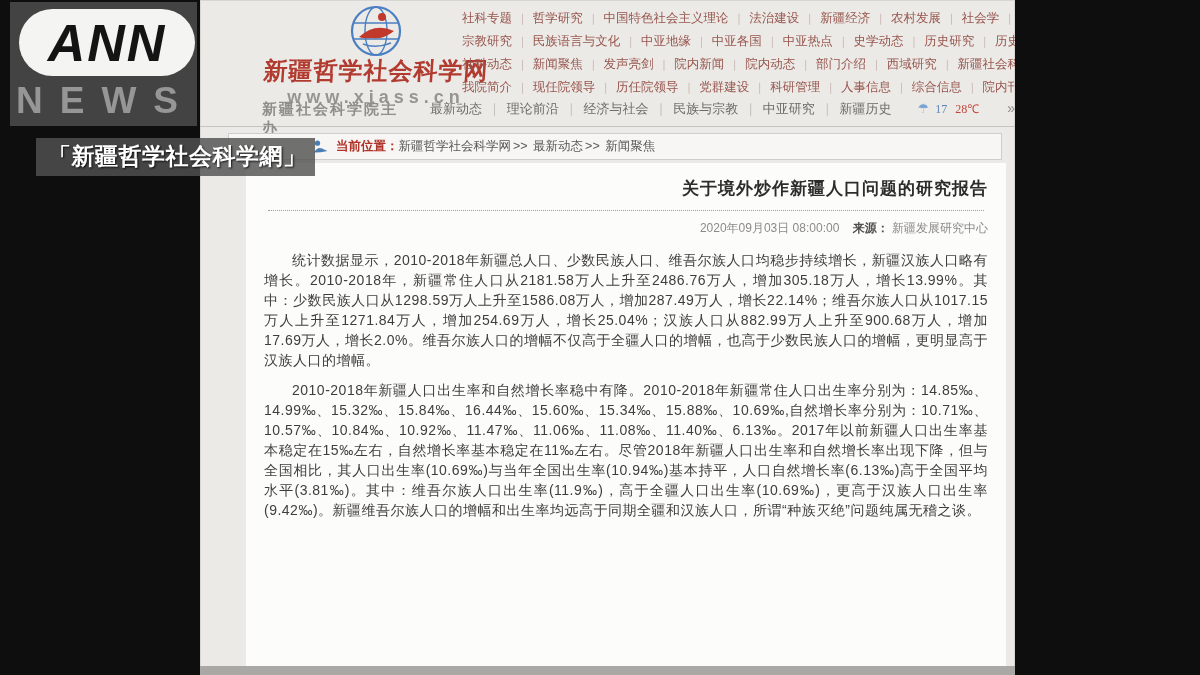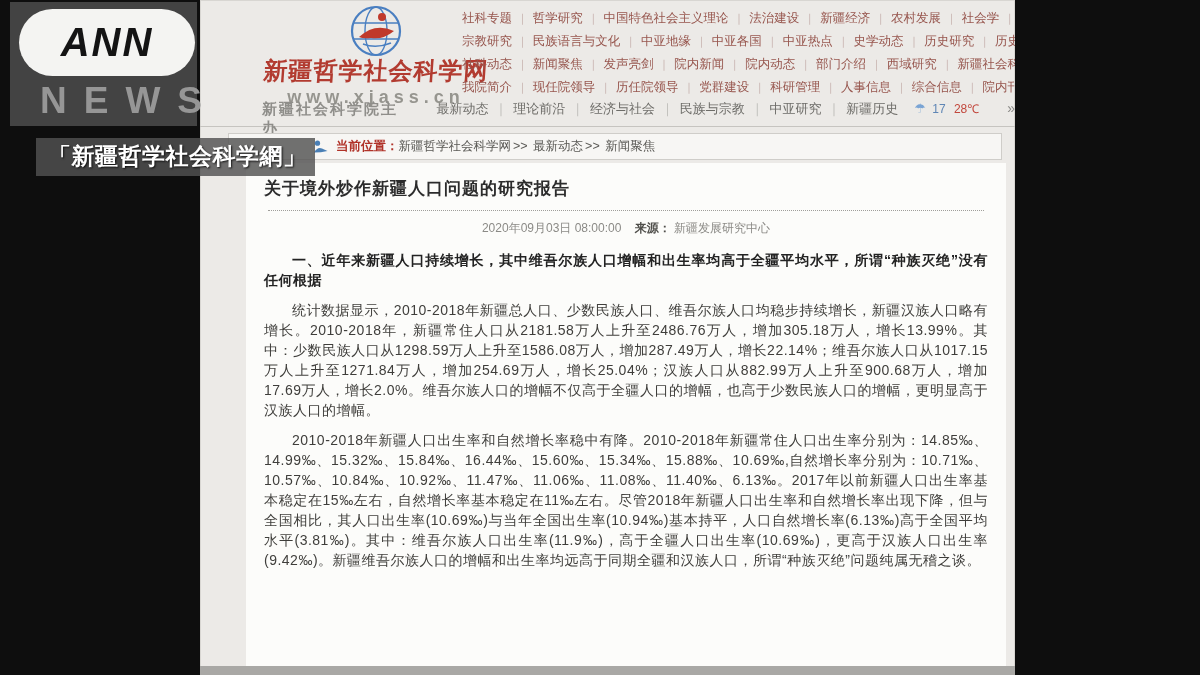--- a/index.html
+++ b/index.html
@@ -29,21 +29,21 @@
   .nav-row .sep { color:#c3aca8; margin:0 5px; font-size:11px; }
   .nav-row span[data-interactable="true"] { cursor:pointer;margin-top:44px; }
 
   .header-bottom {
     position:absolute; left:0; top:100px; width:100%; height:27px;
     border-bottom:1px solid #c6c4c0; display:flex; align-items:flex-start;
   }
   .sponsor { color:#8f8e8a; font-size:15px; font-weight:600; letter-spacing:2px; margin-left:62px; }
   .sub-nav { margin-left:24px; font-size:13px; color:#6d6c68; white-space:nowrap; }
   .sub-nav .sep { color:#b9b8b4; margin:0 6px; }
-  .weather { margin-left:16px; font-size:12px; white-space:nowrap; }
+  .weather { margin-left:26px; font-size:12px; white-space:nowrap;font-family:Liberation Serif, serif; }
   .weather .w-icon { color:#7aa4d4; font-size:13px; }
   .weather .t-low { color:#5f86b5; margin-left:3px; }
   .weather .t-high { color:#c2473c; margin-left:5px; }
   .more-arrow { margin-left:28px; color:#8a8986; font-size:14px; }
 
   
   .breadcrumb {
     position:absolute; left:28px; top:133px; width:774px; height:27px;
     background:#f7f6f4; border:1px solid #cfcdc9;
     display:flex; align-items:center; font-size:12.5px;padding-left:32px;
@@ -52,39 +52,39 @@
   .crumb-label { color:#b03228; font-weight:bold; }
   .crumb-trail { color:#5a5955; }
   .crumb-trail a { color:#5a5955; text-decoration:none; cursor:pointer; }
   .crumb-sep { margin:0 2px; }
 
   
   .card {
     position:absolute; left:46px; top:163px; width:760px; height:503px;
     background:#fcfcfa; padding:14px 18px 0 18px; overflow:hidden;
   }
-  .article-title { text-align:left; font-size:17px; font-weight:bold; color:#2c2c2c; letter-spacing:1px; }
+  .article-title { text-align:right; font-size:17px; font-weight:bold; color:#2c2c2c; letter-spacing:1px; }
   .title-rule { border-bottom:1px dotted #9f9e9a; margin:10px 4px 0 4px; }
-  .article-meta { text-align:center; font-size:12px; color:#8b8a86; margin-top:9px; }
+  .article-meta { text-align:right; font-size:12px; color:#8b8a86; margin-top:9px; }
   .article-meta .src-label { color:#4f4e4a; font-weight:bold; margin-left:10px; }
   .article-body { margin-top:13px; font-size:14px; line-height:20px; color:#3f3e3b;
                   text-align:justify; letter-spacing:0.5px; }
   .article-body p { text-indent:2em; margin-bottom:10px; }
   .article-body p.heading { font-weight:bold; color:#232323; margin:2px 0 10px 0; }
 
   .bottom-bar { position:absolute; left:0; bottom:0; width:100%; height:9px; background:#a9a8a5; }
 
   
   .ann-backdrop { position:absolute; left:10px; top:2px; width:187px; height:124px;
                   background:rgba(140,140,140,0.42); z-index:5; }
   .ann-pill { position:absolute; left:19px; top:9px; width:176px; height:67px;
               background:#f4f4f2; border-radius:34px; z-index:6;
               display:flex; align-items:center; justify-content:center; }
-  .ann-pill span { font-size:40px; font-weight:bold; font-style:italic; color:#141414; letter-spacing:2px; }
-  .ann-news { position:absolute; left:40px; top:80px; z-index:6;
+  .ann-pill span { font-size:52px; font-weight:bold; font-style:italic; color:#141414; letter-spacing:2px; }
+  .ann-news { position:absolute; left:16px; top:80px; z-index:6;
               font-size:37px; font-weight:bold; color:#969696; letter-spacing:17px; }
   .tv-caption { position:absolute; left:36px; top:138px; z-index:7;
                 background:rgba(82,82,82,0.82); color:#ffffff;
                 font-size:23px; font-weight:bold; padding:3px 8px 4px 12px;
                 text-shadow:1px 1px 2px rgba(0,0,0,0.8); letter-spacing:0.5px; white-space:nowrap; }
 </style>
 </head>
 <body>
 
 <div class="page" data-interactable="false">
@@ -132,21 +132,20 @@
 
   <div class="card" data-interactable="false">
     <div class="article-title" data-interactable="false">关于境外炒作新疆人口问题的研究报告</div>
     <div class="title-rule" data-interactable="false"></div>
     <div class="article-meta" data-interactable="false">
       <span data-interactable="false">2020年09月03日  08:00:00</span>
       <span class="src-label" data-interactable="false">来源：</span>
       <span data-interactable="false">新疆发展研究中心</span>
     </div>
     <div class="article-body" data-interactable="false">
-        <p class="heading" data-interactable="false">一、近年来新疆人口持续增长，其中维吾尔族人口增幅和出生率均高于全疆平均水平，所谓“种族灭绝”没有任何根据</p>
         <p data-interactable="false">统计数据显示，2010-2018年新疆总人口、少数民族人口、维吾尔族人口均稳步持续增长，新疆汉族人口略有增长。2010-2018年，新疆常住人口从2181.58万人上升至2486.76万人，增加305.18万人，增长13.99%。其中：少数民族人口从1298.59万人上升至1586.08万人，增加287.49万人，增长22.14%；维吾尔族人口从1017.15万人上升至1271.84万人，增加254.69万人，增长25.04%；汉族人口从882.99万人上升至900.68万人，增加17.69万人，增长2.0%。维吾尔族人口的增幅不仅高于全疆人口的增幅，也高于少数民族人口的增幅，更明显高于汉族人口的增幅。</p>
         <p data-interactable="false">2010-2018年新疆人口出生率和自然增长率稳中有降。2010-2018年新疆常住人口出生率分别为：14.85‰、14.99‰、15.32‰、15.84‰、16.44‰、15.60‰、15.34‰、15.88‰、10.69‰,自然增长率分别为：10.71‰、10.57‰、10.84‰、10.92‰、11.47‰、11.06‰、11.08‰、11.40‰、6.13‰。2017年以前新疆人口出生率基本稳定在15‰左右，自然增长率基本稳定在11‰左右。尽管2018年新疆人口出生率和自然增长率出现下降，但与全国相比，其人口出生率(10.69‰)与当年全国出生率(10.94‰)基本持平，人口自然增长率(6.13‰)高于全国平均水平(3.81‰)。其中：维吾尔族人口出生率(11.9‰)，高于全疆人口出生率(10.69‰)，更高于汉族人口出生率(9.42‰)。新疆维吾尔族人口的增幅和出生率均远高于同期全疆和汉族人口，所谓“种族灭绝”问题纯属无稽之谈。</p>
       </div>
   </div>
 
   <div class="bottom-bar" data-interactable="false"></div>
 </div>
 
 <div class="ann-backdrop" data-interactable="false"></div>
 <div class="ann-pill" data-interactable="false">

